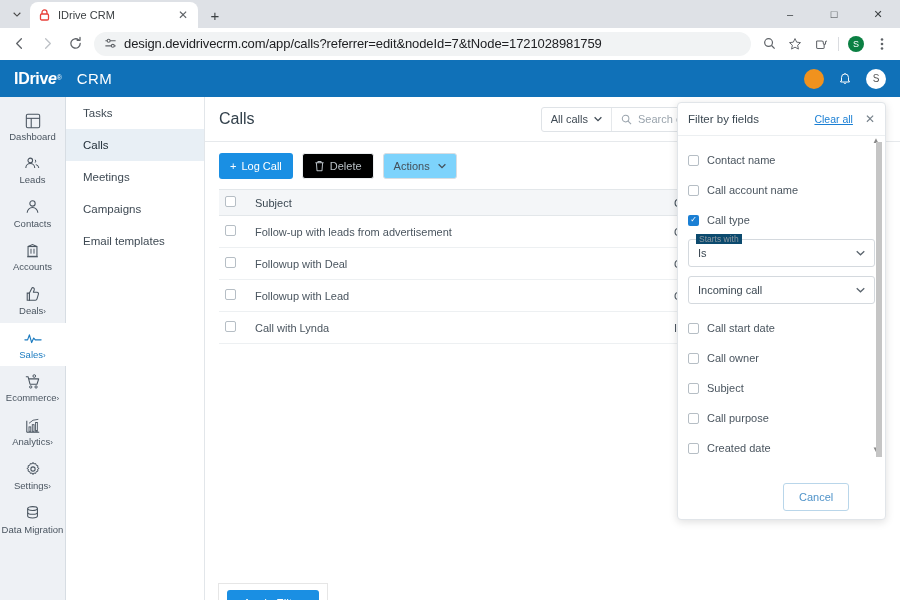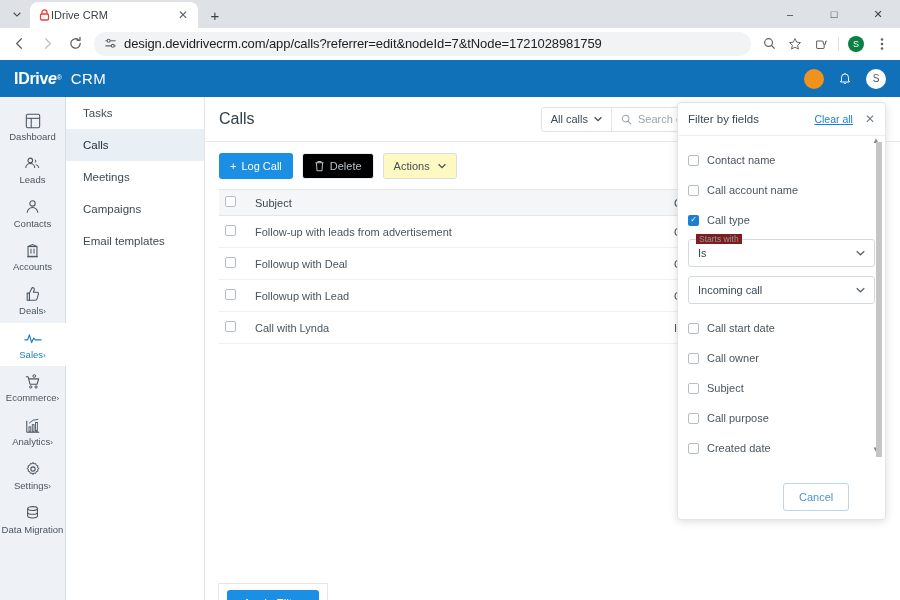--- a/index.html
+++ b/index.html
@@ -15,21 +15,21 @@
   .browser-top {
     height: 28px; background: #dee1e6; display: flex; align-items: flex-end;
     padding-left: 4px; position: relative;
   }
   .tab-chevron {
     width: 26px; height: 28px; display:flex; align-items:center; justify-content:center;
     color:#474747; font-size:11px;
   }
   .tab {
     height: 26px; width: 168px; background:#fff; border-radius: 8px 8px 0 0;
-    display:flex; align-items:center; padding: 0 8px; 
+    display:flex; align-items:center; padding: 0 8px; gap:7px;
     font-size: 11px; color:#3c4043; position:relative;
   }
   .tab-favicon { width:13px; height:13px; display:flex; align-items:center; justify-content:center; }
   .tab-title { flex:1; white-space:nowrap; overflow:hidden; text-overflow:ellipsis; font-size:11px; }
   .tab-close { color:#5f6368; font-size:12px; line-height:1; width:14px; text-align:center;}
   .new-tab { width:26px; height:26px; display:flex; align-items:center; justify-content:center;
     color:#3c4043; font-size:15px; margin-left:4px; }
   .win-controls {
     position:absolute; right:0; top:0; height:28px; display:flex; align-items:center;
   }
@@ -57,21 +57,21 @@
   .bar-sep { width:1px; height:14px; background:#dadce0; margin:0 3px;}
 
   
   .app-header {
     height:37px; background:#1071b8; display:flex; align-items:center;
     padding:0 14px; position:relative;
   }
   .logo { display:flex; align-items:baseline; color:#fff; }
   .logo-main { font-size:16px; font-weight:bold; letter-spacing:-0.3px; }
   .logo-reg { font-size:7px; vertical-align:super; position:relative; top:-4px; }
-  .logo-crm { font-size:15px; font-weight:400; letter-spacing:0.4px; margin-left:9px; }
+  .logo-crm { font-size:15px; font-weight:400; letter-spacing:0.4px; margin-left:15px; }
   .header-right { margin-left:auto; display:flex; align-items:center; gap:14px;}
   .plus-btn { width:20px; height:20px; border-radius:50%; background:#f0921e; color:#fff;
     display:flex; align-items:center; justify-content:center; font-size:15px; line-height:1;}
   .bell { color:#fff; }
   .user-avatar { width:20px; height:20px; border-radius:50%; background:#fff; color:#555;
     font-size:10px; display:flex; align-items:center; justify-content:center; }
 
   
   .body-wrap { display:flex; height:535px; }
 
@@ -122,21 +122,21 @@
   .toolbar { height:47px; display:flex; align-items:center; padding:0 14px; gap:9px; }
   .btn-primary {
     background:#1a8fe3; color:#fff; font-size:11px; border-radius:3px; height:26px;
     display:flex; align-items:center; gap:5px; padding:0 11px; border:none;
   }
   .btn-ghost {
     background:#000000; color:#b9c0c6; font-size:11px; border-radius:3px; height:26px;
     display:flex; align-items:center; gap:5px; padding:0 11px; border:1px solid #eceff1;
   }
   .btn-outline {
-    background:#fef9c3; color:#444f59; font-size:11px; border-radius:3px; height:26px;
+    background:#7dd3fc; color:#444f59; font-size:11px; border-radius:3px; height:26px;
     display:flex; align-items:center; gap:8px; padding:0 10px; border:1px solid #d8dde2;justify-content:center;
   }
 
   
   .table-area { padding:0 14px; flex:1; overflow:hidden; }
   .tbl { width:100%; border-collapse:collapse; table-layout:fixed; }
   .tbl thead th {
     background:#f4f6f8; height:26px; font-size:11px; color:#3b4852; font-weight:400;
     text-align:left; border-top:1px solid #e3e7ea; border-bottom:1px solid #e3e7ea;
     padding:0 6px;
@@ -182,21 +182,21 @@
     width:11px; height:11px; border-radius:2px; background:#1a7fd4; color:#fff;
     display:flex; align-items:center; justify-content:center; font-size:8px; line-height:1;
   }
   .fp-select {
     height:28px; border:1px solid #d4d9de; border-radius:3px; margin:4px 0 9px 0;
     display:flex; align-items:center; padding:0 9px; position:relative; background:#fff;
   }
   .fp-select .sel-val { font-size:11px; color:#3b4852;text-align:right; }
   .fp-select .sel-caret { margin-left:auto; font-size:8px; color:#5a646d; }
   .float-label {
-    position:absolute; top:-6px; left:7px; background:#7f1d1d; padding:0 3px;
+    position:absolute; top:-6px; left:7px; background:#0c4a6e; padding:0 3px;
     font-size:8.5px; color:#8e99a2;
   }
   .fp-foot { height:45px; display:flex; align-items:center; padding:0 10px; gap:9px; }
   .btn-apply {
     background:#1a8fe3; color:#fff; font-size:12px; height:28px; border-radius:3px;
     display:flex; align-items:center; padding:0 16px; border:none;
   }
   .btn-cancel {
     background:#fff; color:#4f93c9; font-size:11px; height:28px; border-radius:3px;
     display:flex; align-items:center; padding:0 15px; border:1px solid #b9d6ea;

